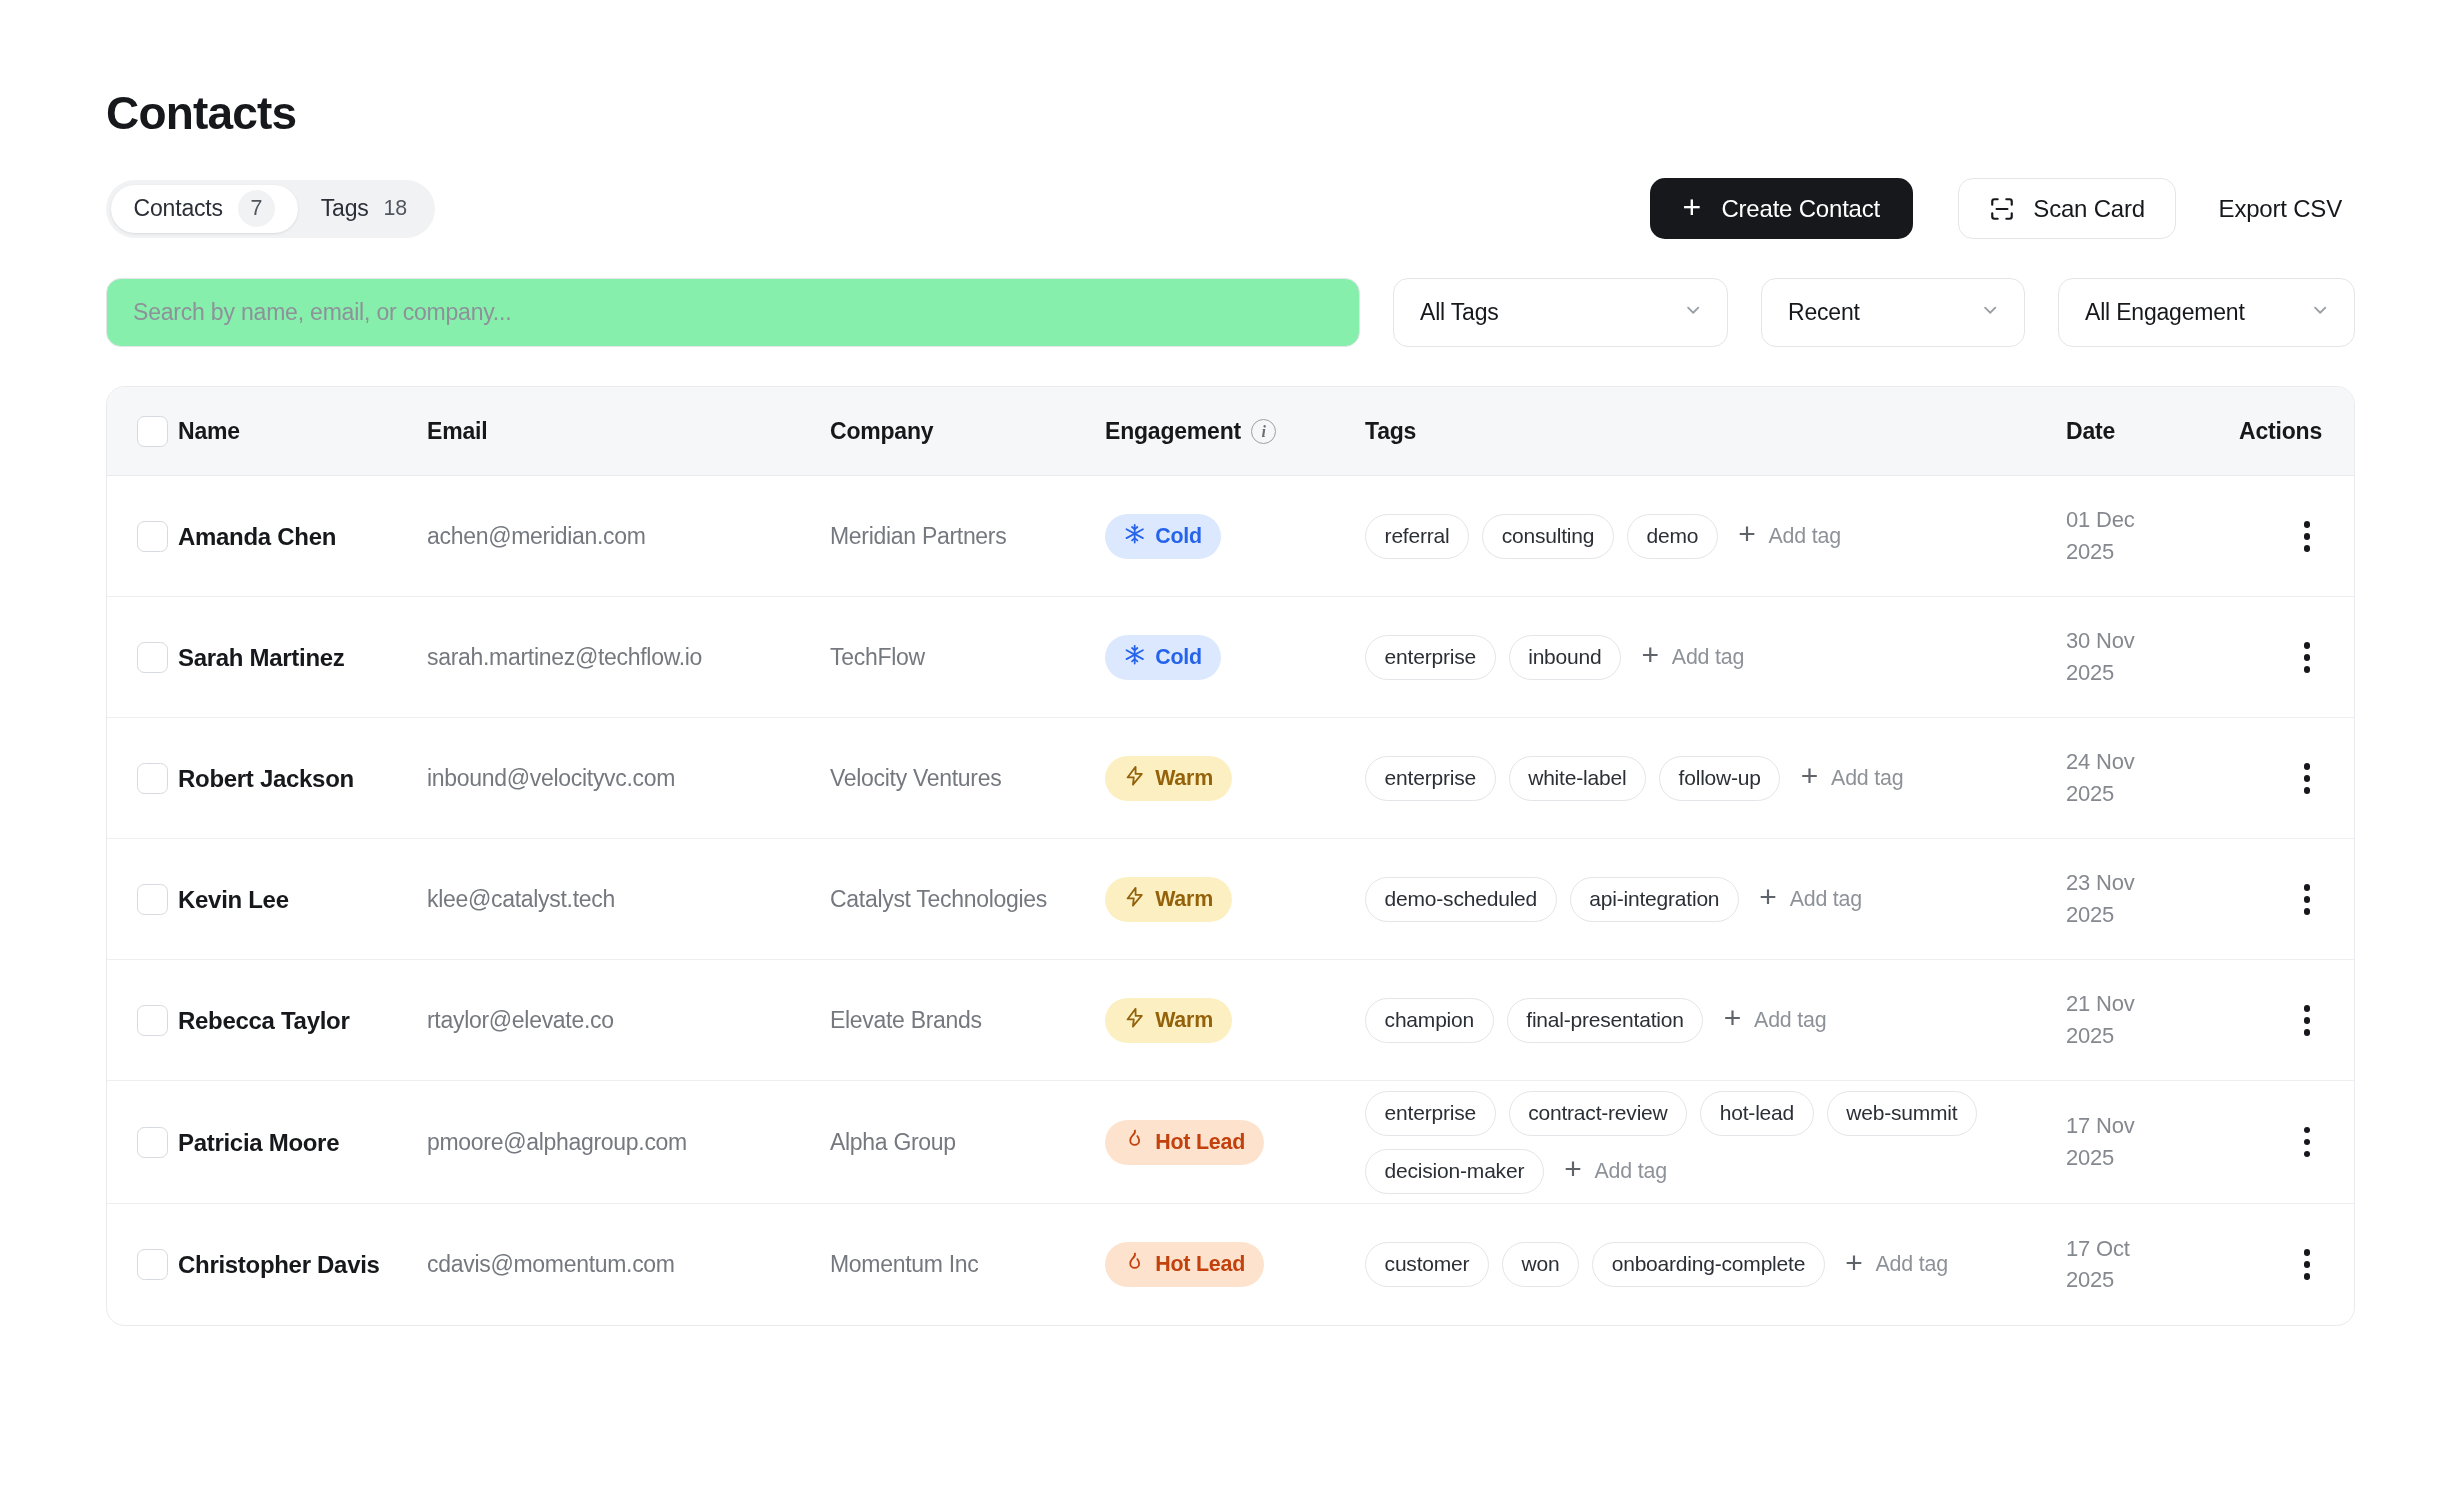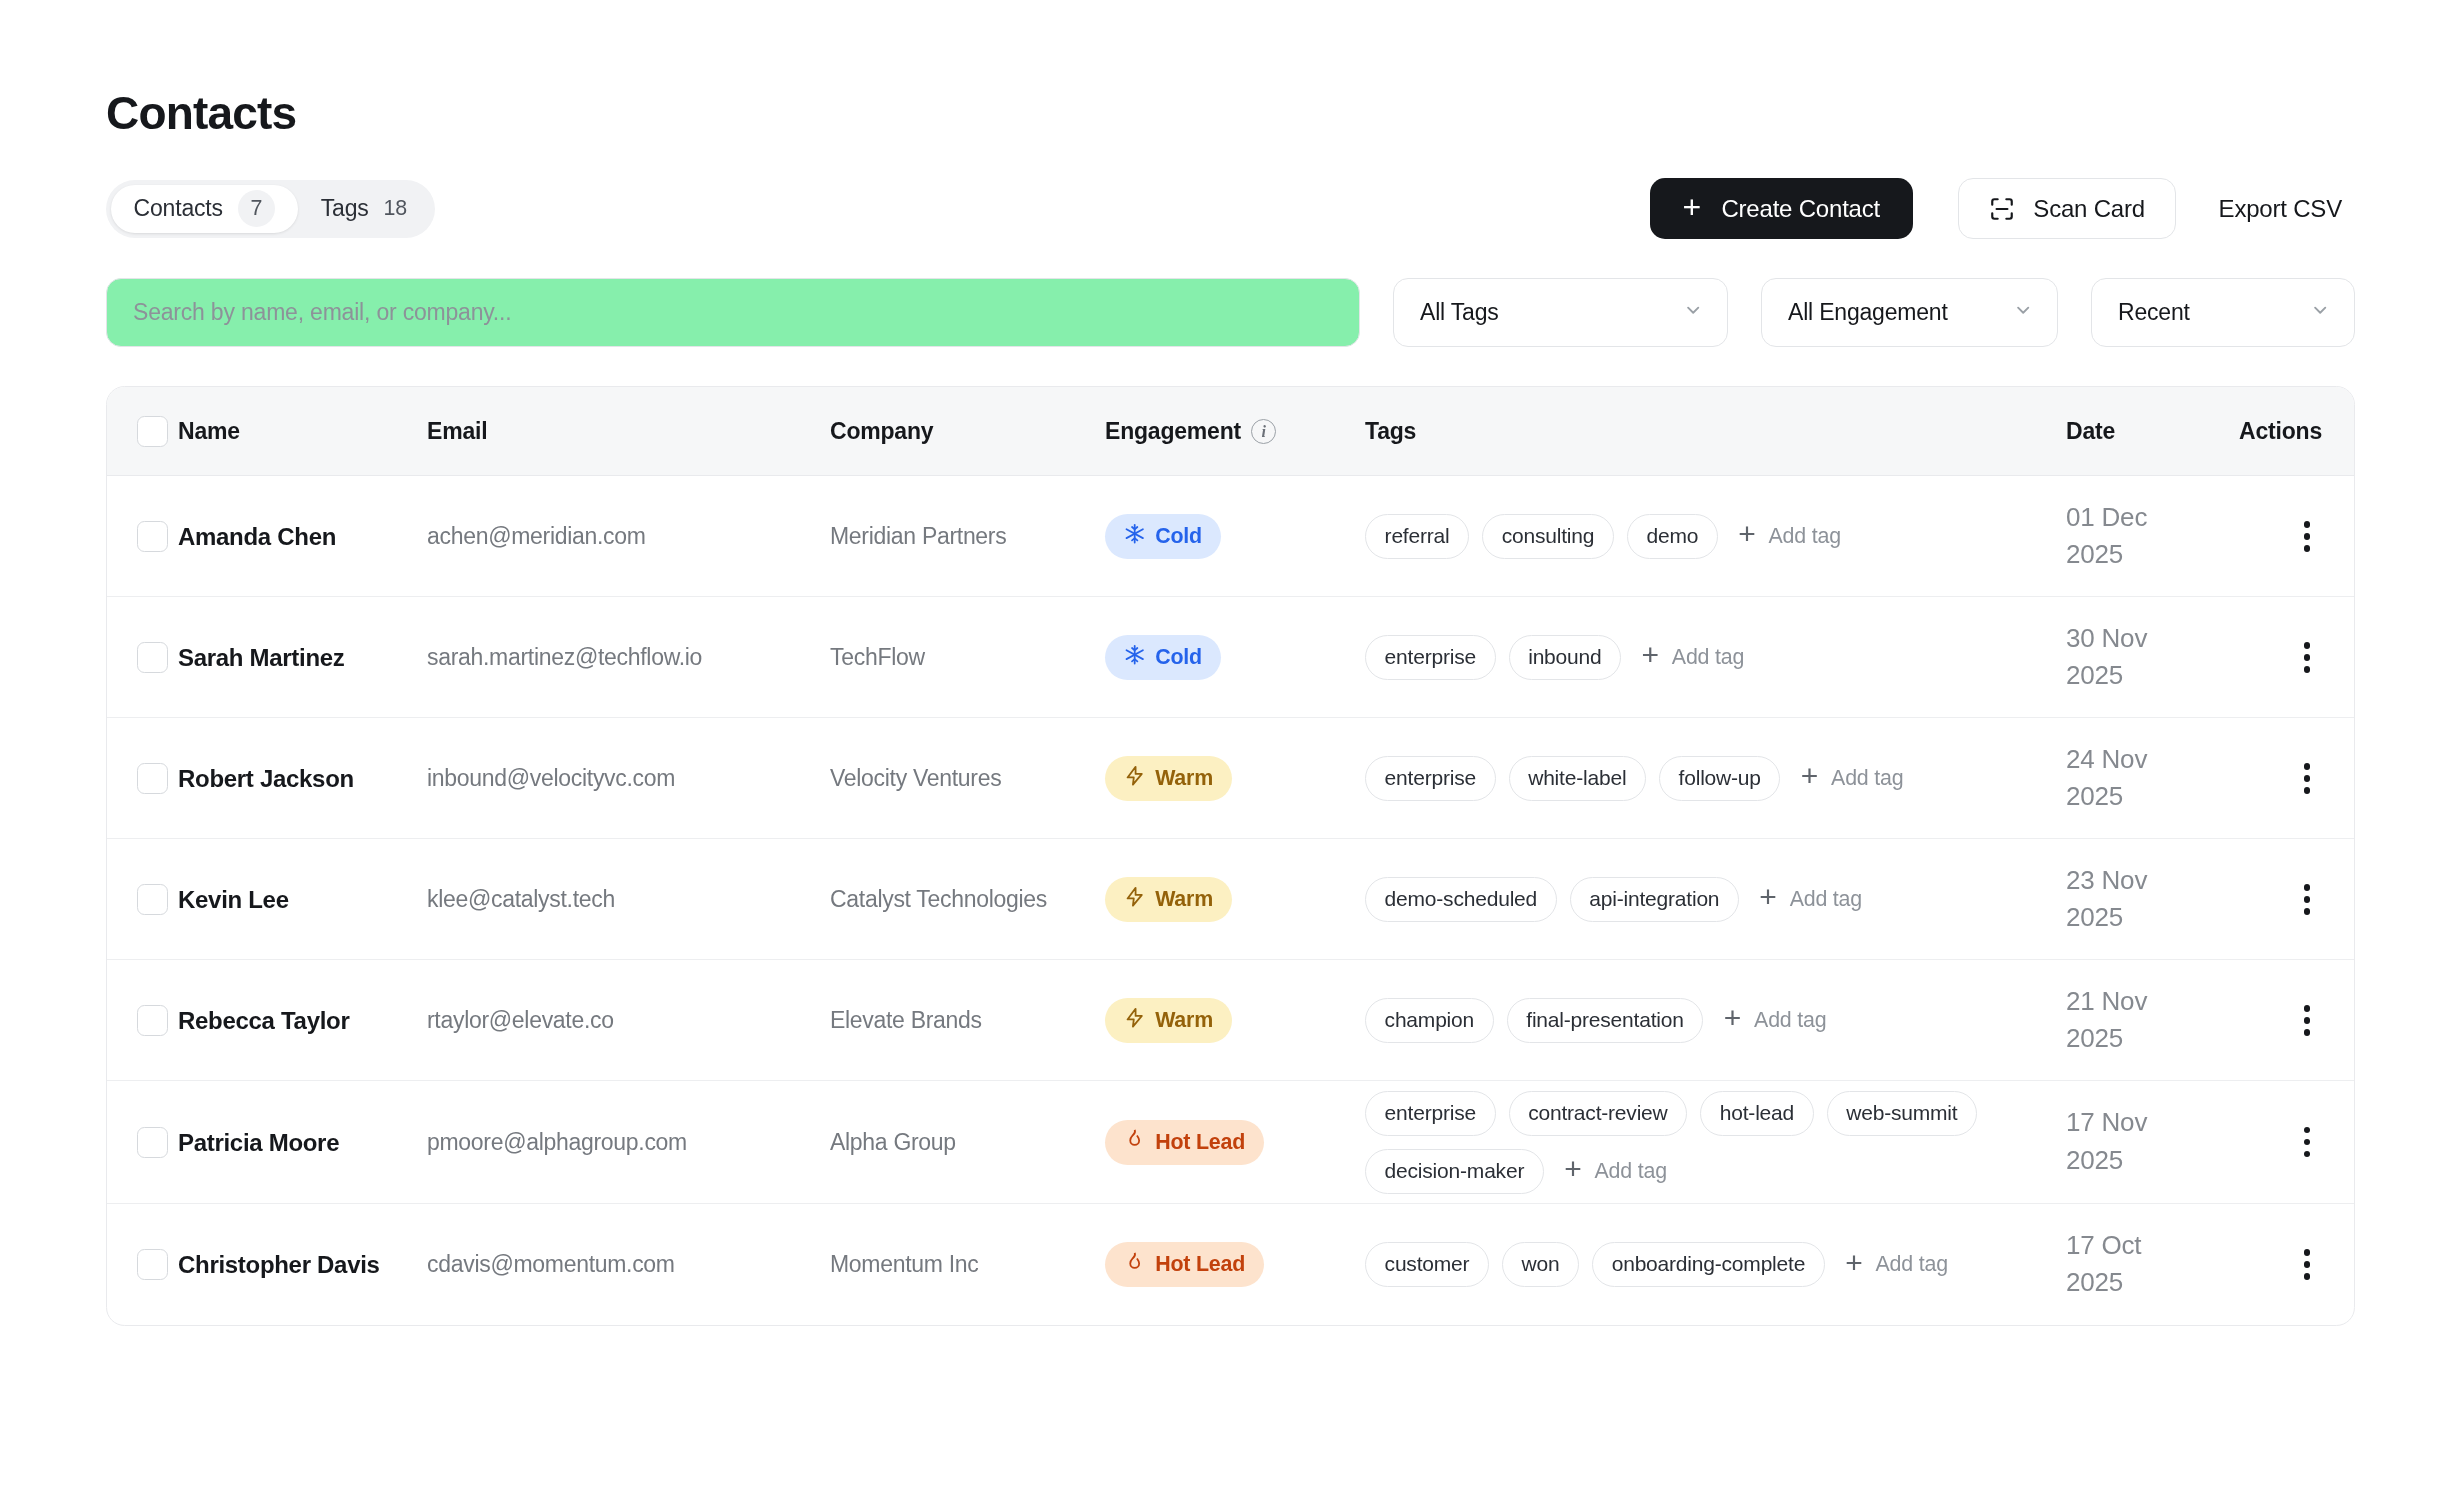--- a/index.html
+++ b/index.html
@@ -132,21 +132,21 @@
     width: 31px; height: 31px; border: 1.7px solid #d6d9dd;
     border-radius: 7.4px; background: #fff; cursor: pointer; display:block;
   }
 
   .cell-name {
     font-size: 24px; font-weight: 700; color: #16181c;
     line-height: 1.3; letter-spacing: -0.3px;
   }
   .cell-email { font-size: 23px; color: #75797f; letter-spacing: -0.3px; }
   .cell-comp  { font-size: 23px; color: #75797f; letter-spacing: -0.3px; line-height: 1.35; }
-  .cell-date  { font-size: 26px; color: #85898f; line-height: 1.45; letter-spacing: -0.2px; }
+  .cell-date  { font-size: 22px; color: #85898f; line-height: 1.45; letter-spacing: -0.2px; }
 
   .info-i {
     display: inline-flex; align-items: center; justify-content: center;
     width: 25px; height: 25px; border: 1.7px solid #9aa0a6;
     border-radius: 50%; font-size: 16px; color: #6b7078;
     font-style: italic; font-weight: 600; margin-left: 10.2px;
     vertical-align: 1.9px; font-family: "Liberation Serif", serif;
   }
 
   .badge {
@@ -229,30 +229,30 @@
       <input type="text" placeholder="Search by name, email, or company..." value="" style="">
     </div>
     <div class="select tags-sel">
       <span>All Tags</span>
       <span>
         <svg class="chev" viewBox="0 0 24 24" fill="none" stroke="#9aa0a6" stroke-width="2.2" stroke-linecap="round" stroke-linejoin="round">
             <polyline points="6 9 12 15 18 9"></polyline>
           </svg>
       </span>
     </div>
-    <div class="select eng-sel">
-      <span>All Engagement</span>
+    <div class="select sort-sel">
+      <span>Recent</span>
       <span>
         <svg class="chev" viewBox="0 0 24 24" fill="none" stroke="#9aa0a6" stroke-width="2.2" stroke-linecap="round" stroke-linejoin="round">
             <polyline points="6 9 12 15 18 9"></polyline>
           </svg>
       </span>
     </div>
-    <div class="select sort-sel">
-      <span>Recent</span>
+    <div class="select eng-sel">
+      <span>All Engagement</span>
       <span>
         <svg class="chev" viewBox="0 0 24 24" fill="none" stroke="#9aa0a6" stroke-width="2.2" stroke-linecap="round" stroke-linejoin="round">
             <polyline points="6 9 12 15 18 9"></polyline>
           </svg>
       </span>
     </div>
   </div>
 
   <div class="table-card">
     <div class="thead">

